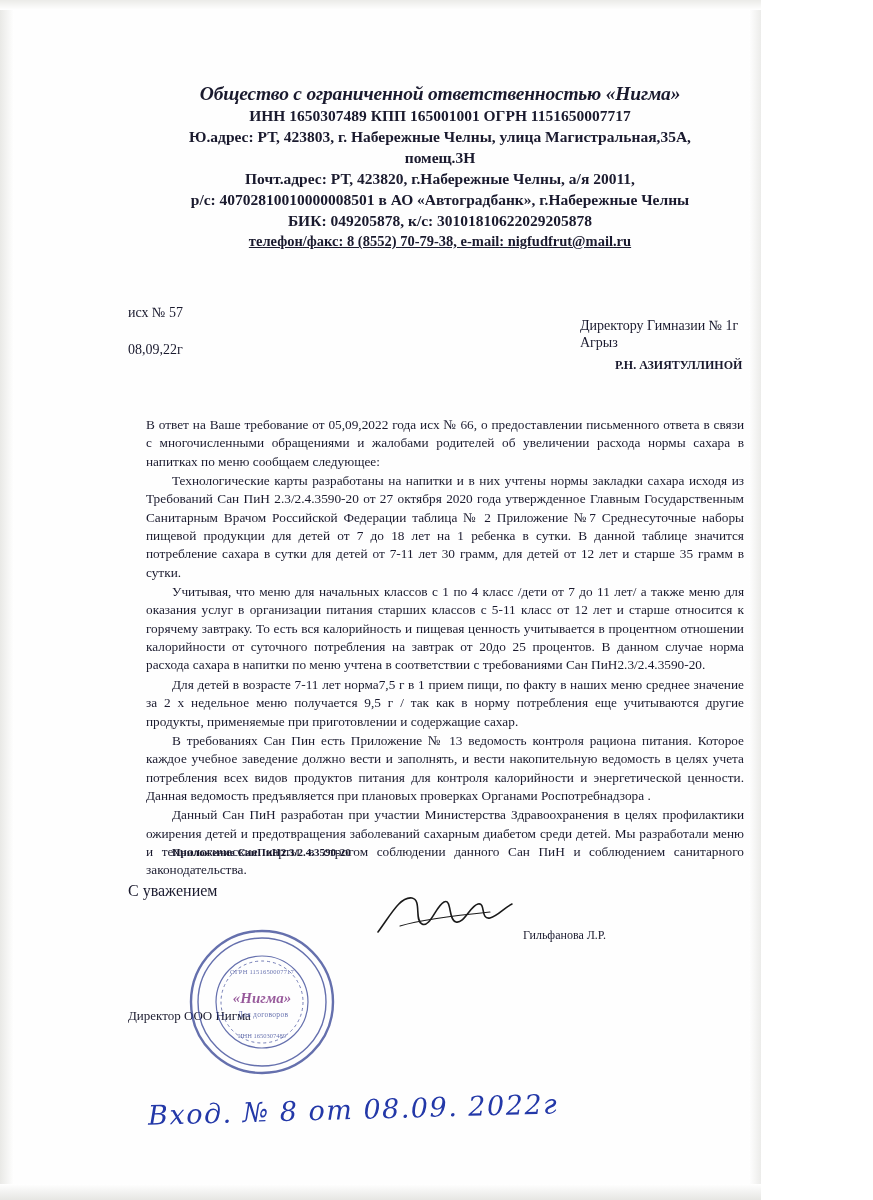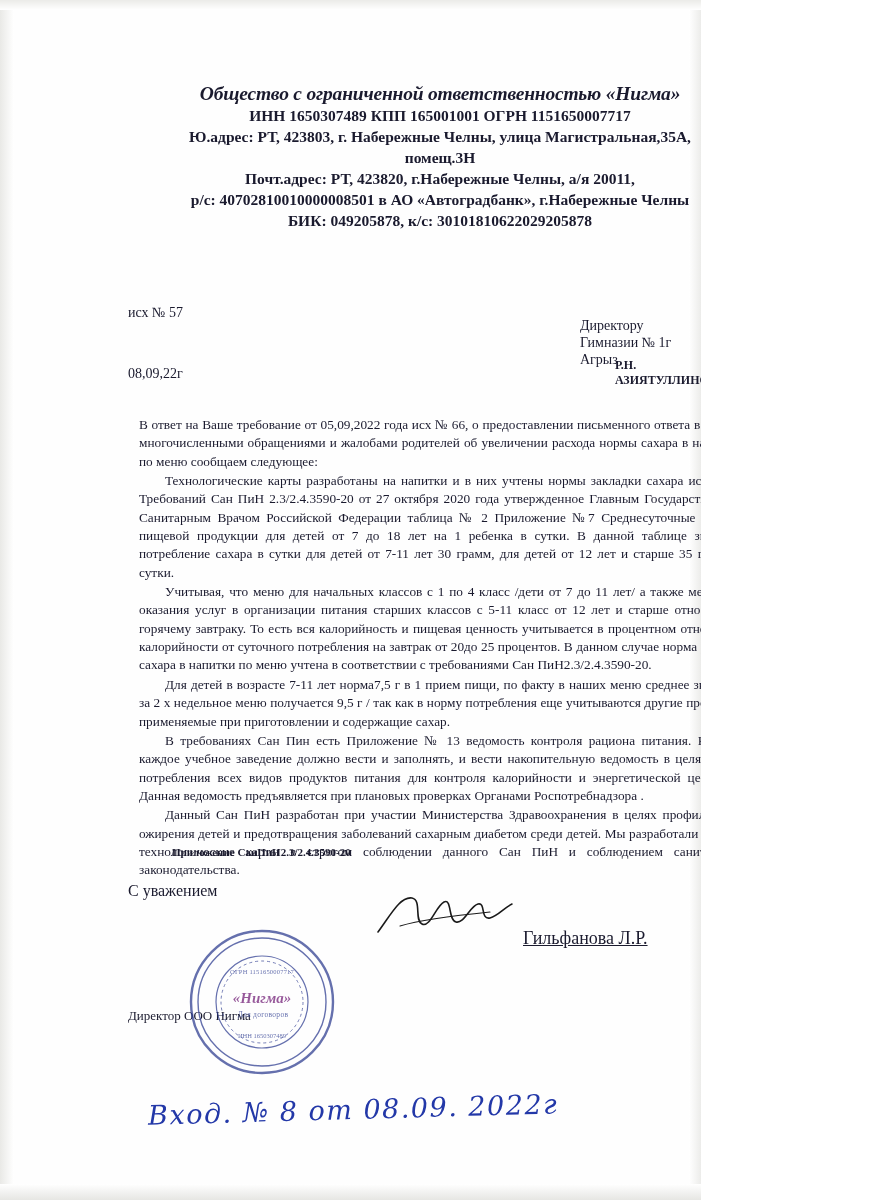--- a/index.html
+++ b/index.html
@@ -2,21 +2,21 @@
 <html><head>
 <meta charset="utf-8">
 <style>
   html, body {
     margin: 0;
     padding: 0;
     background: #ffffff;
   }
   .page {
     position: relative;
-    width: 701px;
+    width: 761px;
     height: 1200px;
     background: #fefefe;
     font-family: "Liberation Serif", serif;
     color: #1a1a2e;
     overflow: hidden;
   }
   
   .scan-edge-left {
     position: absolute; left: 0; top: 0; width: 14px; height: 1200px;
     background: linear-gradient(to right, #e9e9e6, #ffffff);
@@ -60,21 +60,21 @@
   .lh-underline {
     text-decoration: underline;
   }
 
   .meta-left {
     position: absolute;
     left: 128px;
     font-size: 14px;
   }
   .meta-outnum { top: 305px; }
-  .meta-date { top: 366px; }
+  .meta-date { top: 342px; }
 
   .addressee {
     position: absolute;
     left: 580px;
     top: 318px;
     font-size: 14px;
     line-height: 1.2;
   }
   .addressee-name {
     position: absolute;
@@ -87,21 +87,21 @@
   .body {
     position: absolute;
     left: 128px;
     top: 416px;
     width: 616px;
     font-size: 13.3px;
     line-height: 1.38;
     text-align: justify;
   }
   .body p {
-    margin: 0 0 1px 11px;
+    margin: 0 0 1px 18px;
   }
   .body p.indent {
     text-indent: 26px;
   }
 
   .attachment {
     position: absolute;
     left: 128px;
     top: 846px;
     width: 616px;
@@ -119,22 +119,21 @@
     position: absolute;
     left: 128px;
     top: 960px;
     font-size: 13px;
     margin-top: 48px;
   }
   .sign-right {
     position: absolute;
     left: 523px;
     top: 928px;
-    font-size: 18px;
-    text-decoration: underline;
+    font-size: 12px;
   }
 
   
   .signature {
     position: absolute;
     left: 370px;
     top: 886px;
     width: 150px;
     height: 60px;
     pointer-events: none;
@@ -213,20 +212,21 @@
   <div class="scan-edge-bottom"></div>
 
   <div class="letterhead">
     <div class="lh-title">Общество с ограниченной ответственностью «Нигма»</div>
     <div class="lh-line">ИНН 1650307489 КПП 165001001  ОГРН 1151650007717</div>
     <div class="lh-line">Ю.адрес: РТ, 423803, г. Набережные Челны, улица Магистральная,35А,</div>
     <div class="lh-line">помещ.3Н</div>
     <div class="lh-line">Почт.адрес: РТ, 423820, г.Набережные Челны, а/я 20011,</div>
     <div class="lh-line">р/с: 40702810010000008501 в АО «Автоградбанк», г.Набережные Челны</div>
     <div class="lh-line">БИК: 049205878, к/с: 30101810622029205878</div>
+    <div class="lh-line small lh-underline">телефон/факс: 8 (8552) 70-79-38, e-mail: nigfudfrut@mail.ru</div>
   </div>
 
   <div class="meta-left meta-outnum">исх № 57</div>
   <div class="meta-left meta-date">08,09,22г</div>
 
   <div class="addressee">Директору Гимназии № 1г Агрыз</div>
   <div class="addressee-name">Р.Н. АЗИЯТУЛЛИНОЙ</div>
 
   <div class="body">
     <p>В ответ на Ваше требование от 05,09,2022 года исх № 66, о предоставлении письменного ответа в связи с многочисленными обращениями и жалобами родителей об увеличении расхода нормы сахара в напитках по меню сообщаем следующее:</p>

